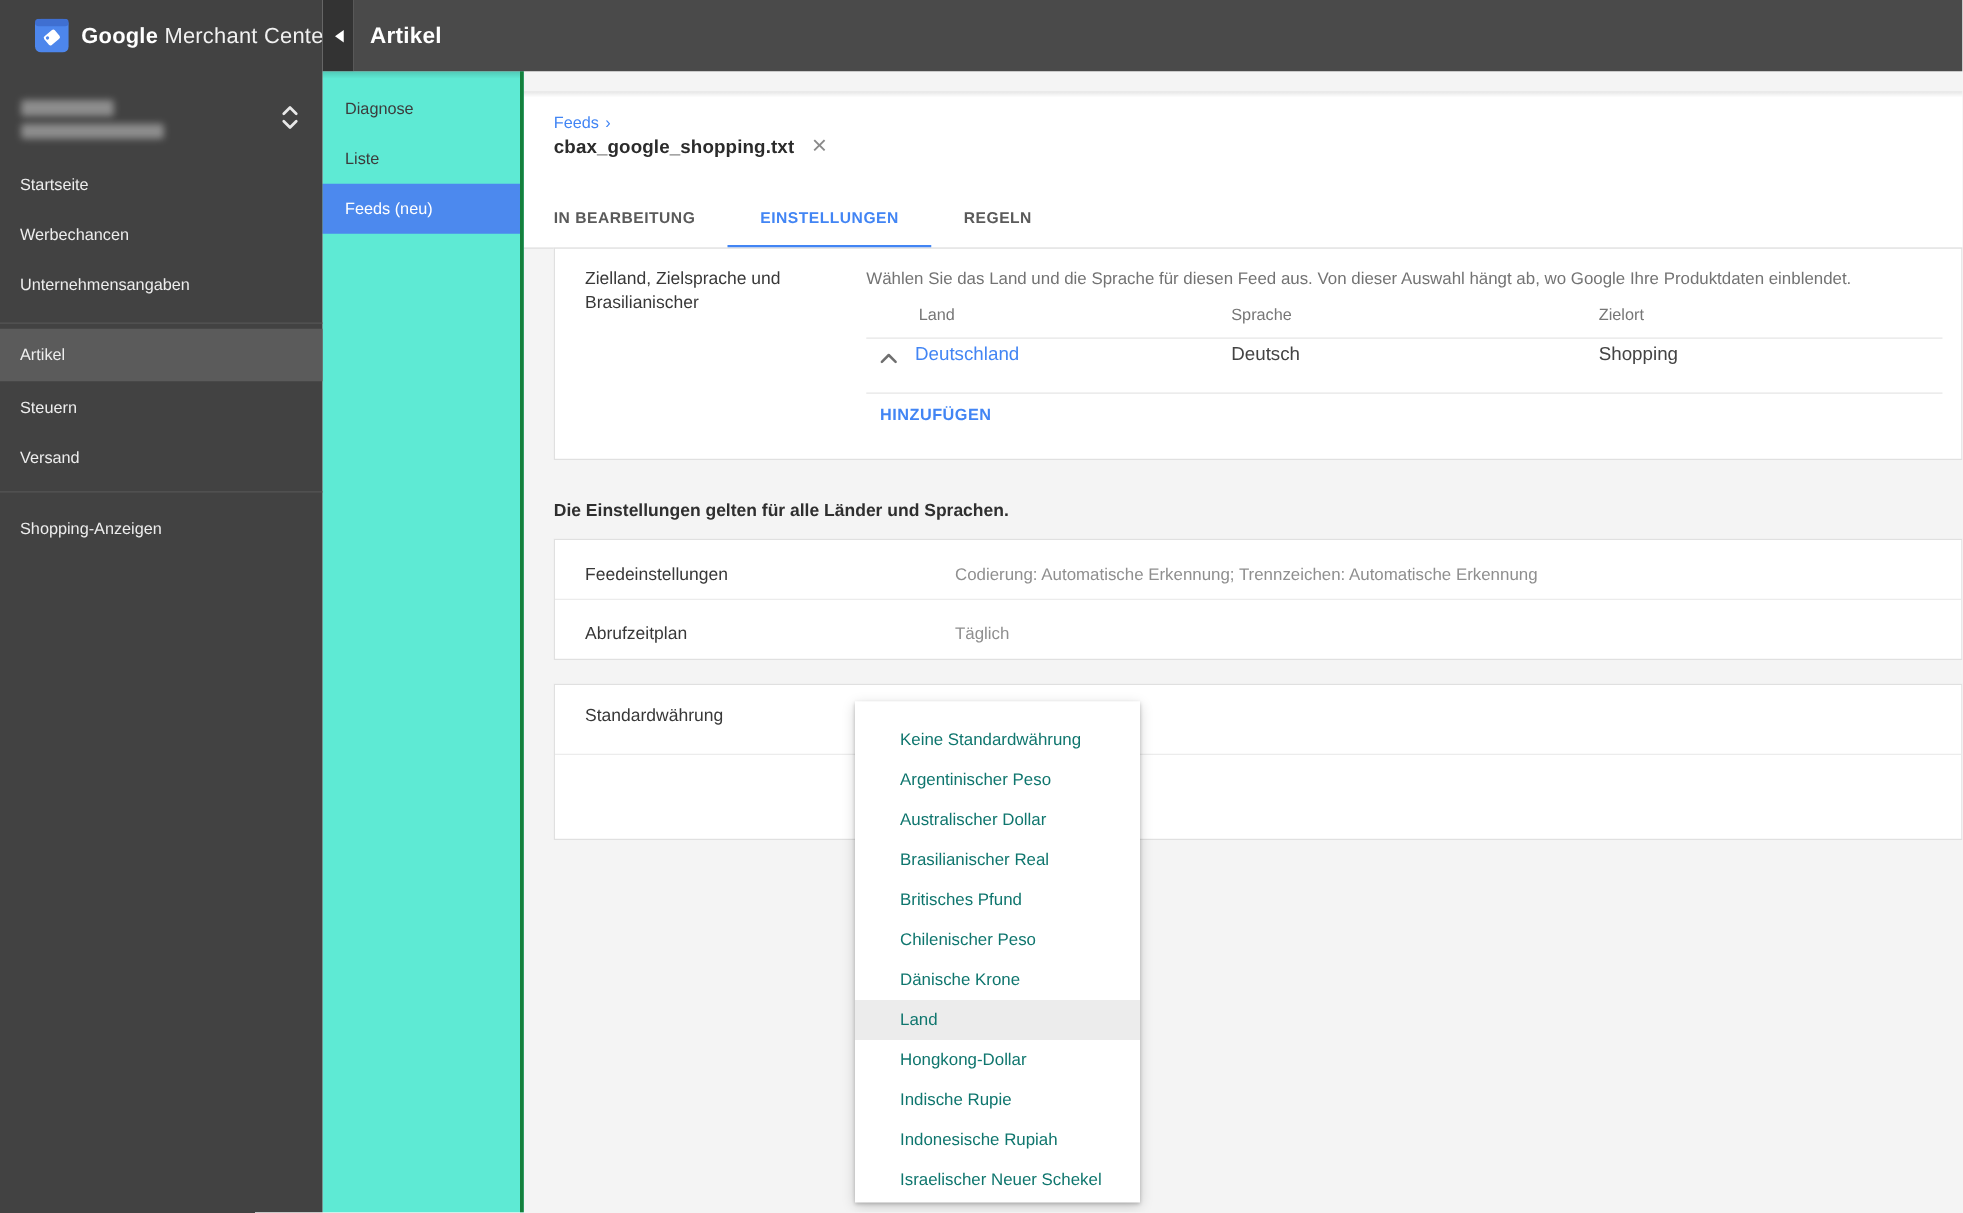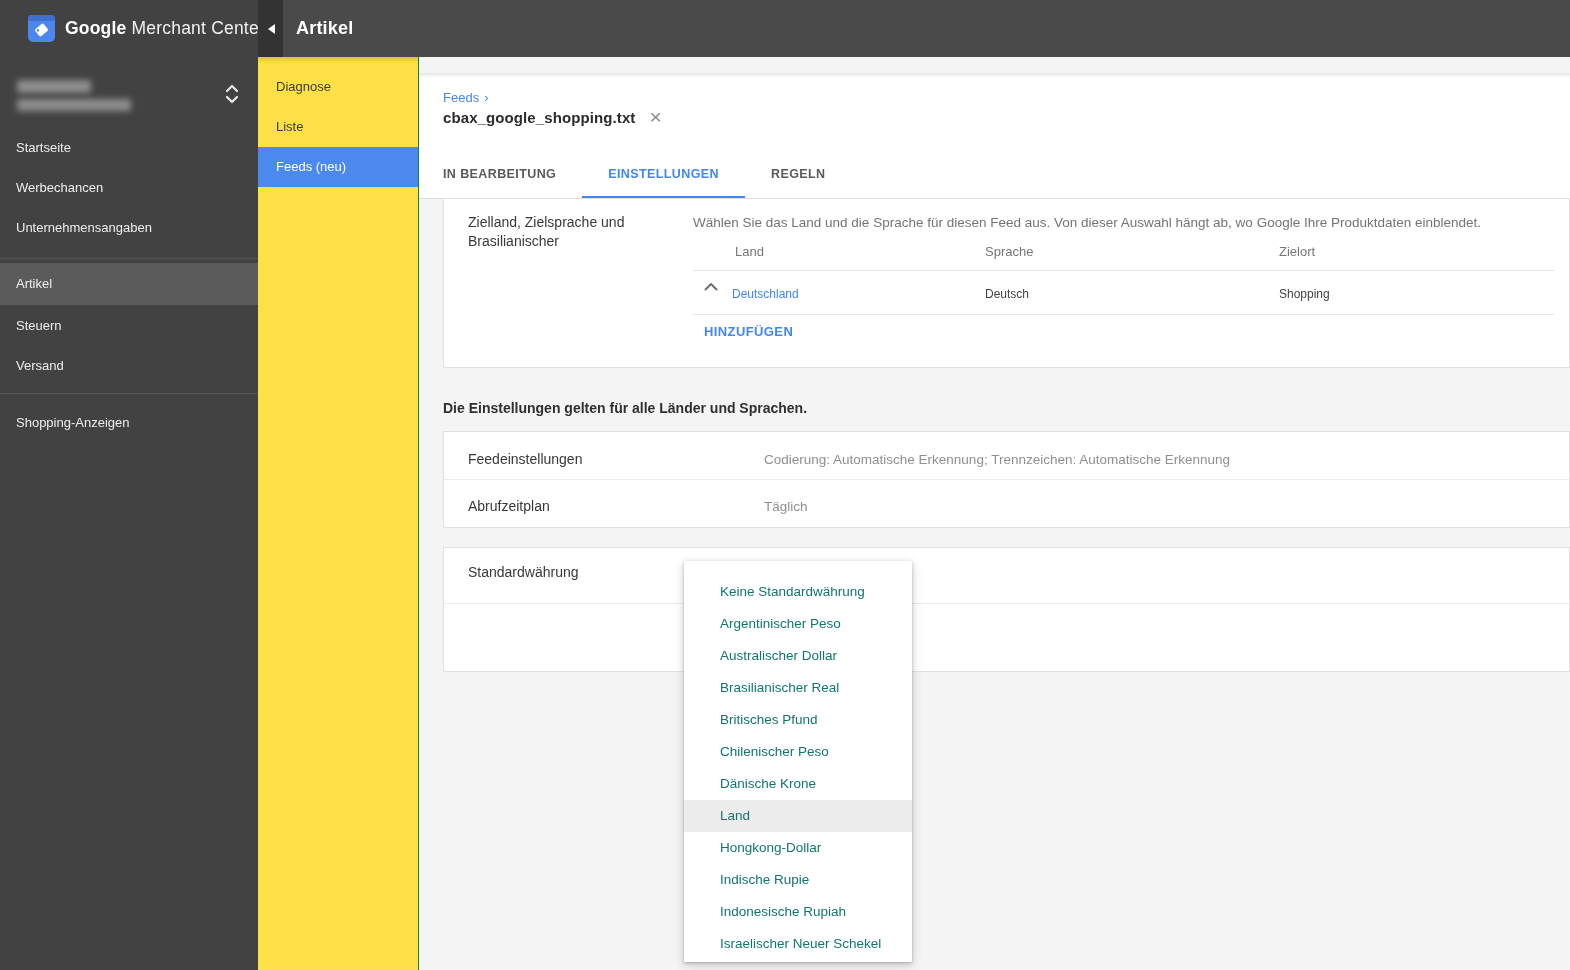--- a/index.html
+++ b/index.html
@@ -49,21 +49,21 @@
   .topbar {
     position: absolute; left: 283px; top: 0; right: 0; height: 57px;
     background: #4a4a4a; z-index: 2;
     display: flex; align-items: center; padding-left: 13px;
   }
   .topbar-title { color: #ffffff; font-size: 18px; font-weight: bold; letter-spacing: .2px; }
 
   
   .subnav {
     position: absolute; left: 258px; top: 57px; width: 161px; bottom: 0;
-    background: #fde047; border-right: 1px solid #15803d; z-index: 1; padding-top: 10px;
+    background: #5eead4; border-right: 3px solid #15803d; z-index: 1; padding-top: 10px;
   }
   .subnav::before {
     content: ""; position: absolute; left: 0; top: 0; right: 0; height: 6px;
     background: linear-gradient(rgba(0,0,0,.14), rgba(0,0,0,0));
   }
   .subnav-item {
     height: 40px; line-height: 40px; padding-left: 18px;
     font-size: 13px; color: #3c3c3c; cursor: pointer; white-space: nowrap;
   }
   .subnav-item.selected { background: #4c89ee; color: #ffffff; }
@@ -100,21 +100,21 @@
 
   .c-label { position: absolute; left: 24px; font-size: 14px; color: #383838; line-height: 19px; }
   .c1-label { top: 14px; width: 185px; }
   .c1-desc { position: absolute; left: 249px; right: 18px; top: 16px; font-size: 13.5px; color: #737373; }
 
   .t-col { position: absolute; font-size: 13px; color: #767676; top: 45px; }
   .t-col.c-land { left: 291px; } .t-col.c-sprache { left: 541px; } .t-col.c-zielort { left: 835px; }
   .t-line { position: absolute; left: 249px; right: 15px; height: 1px; background: #e6e6e6; }
   .t-line.h1 { top: 71px; } .t-line.h2 { top: 115px; }
   .t-chevron { position: absolute; left: 260px; top: 83px; cursor: pointer; }
-  .t-val { position: absolute; top: 88px; font-size: 12px; color: #434343; }
+  .t-val { position: absolute; top: 76px; font-size: 15px; color: #434343; }
   .t-val.v-land { left: 288px; color: #4285f4; cursor: pointer; }
   .t-val.v-sprache { left: 541px; } .t-val.v-zielort { left: 835px; }
   .add-btn {
     position: absolute; left: 260px; top: 125px; font-size: 13px; font-weight: bold;
     letter-spacing: .4px; color: #4285f4; cursor: pointer; background: none; border: none;
     font-family: "Liberation Sans", sans-serif;
   }
 
   .note {
     position: absolute; left: 24px; top: 343px;

